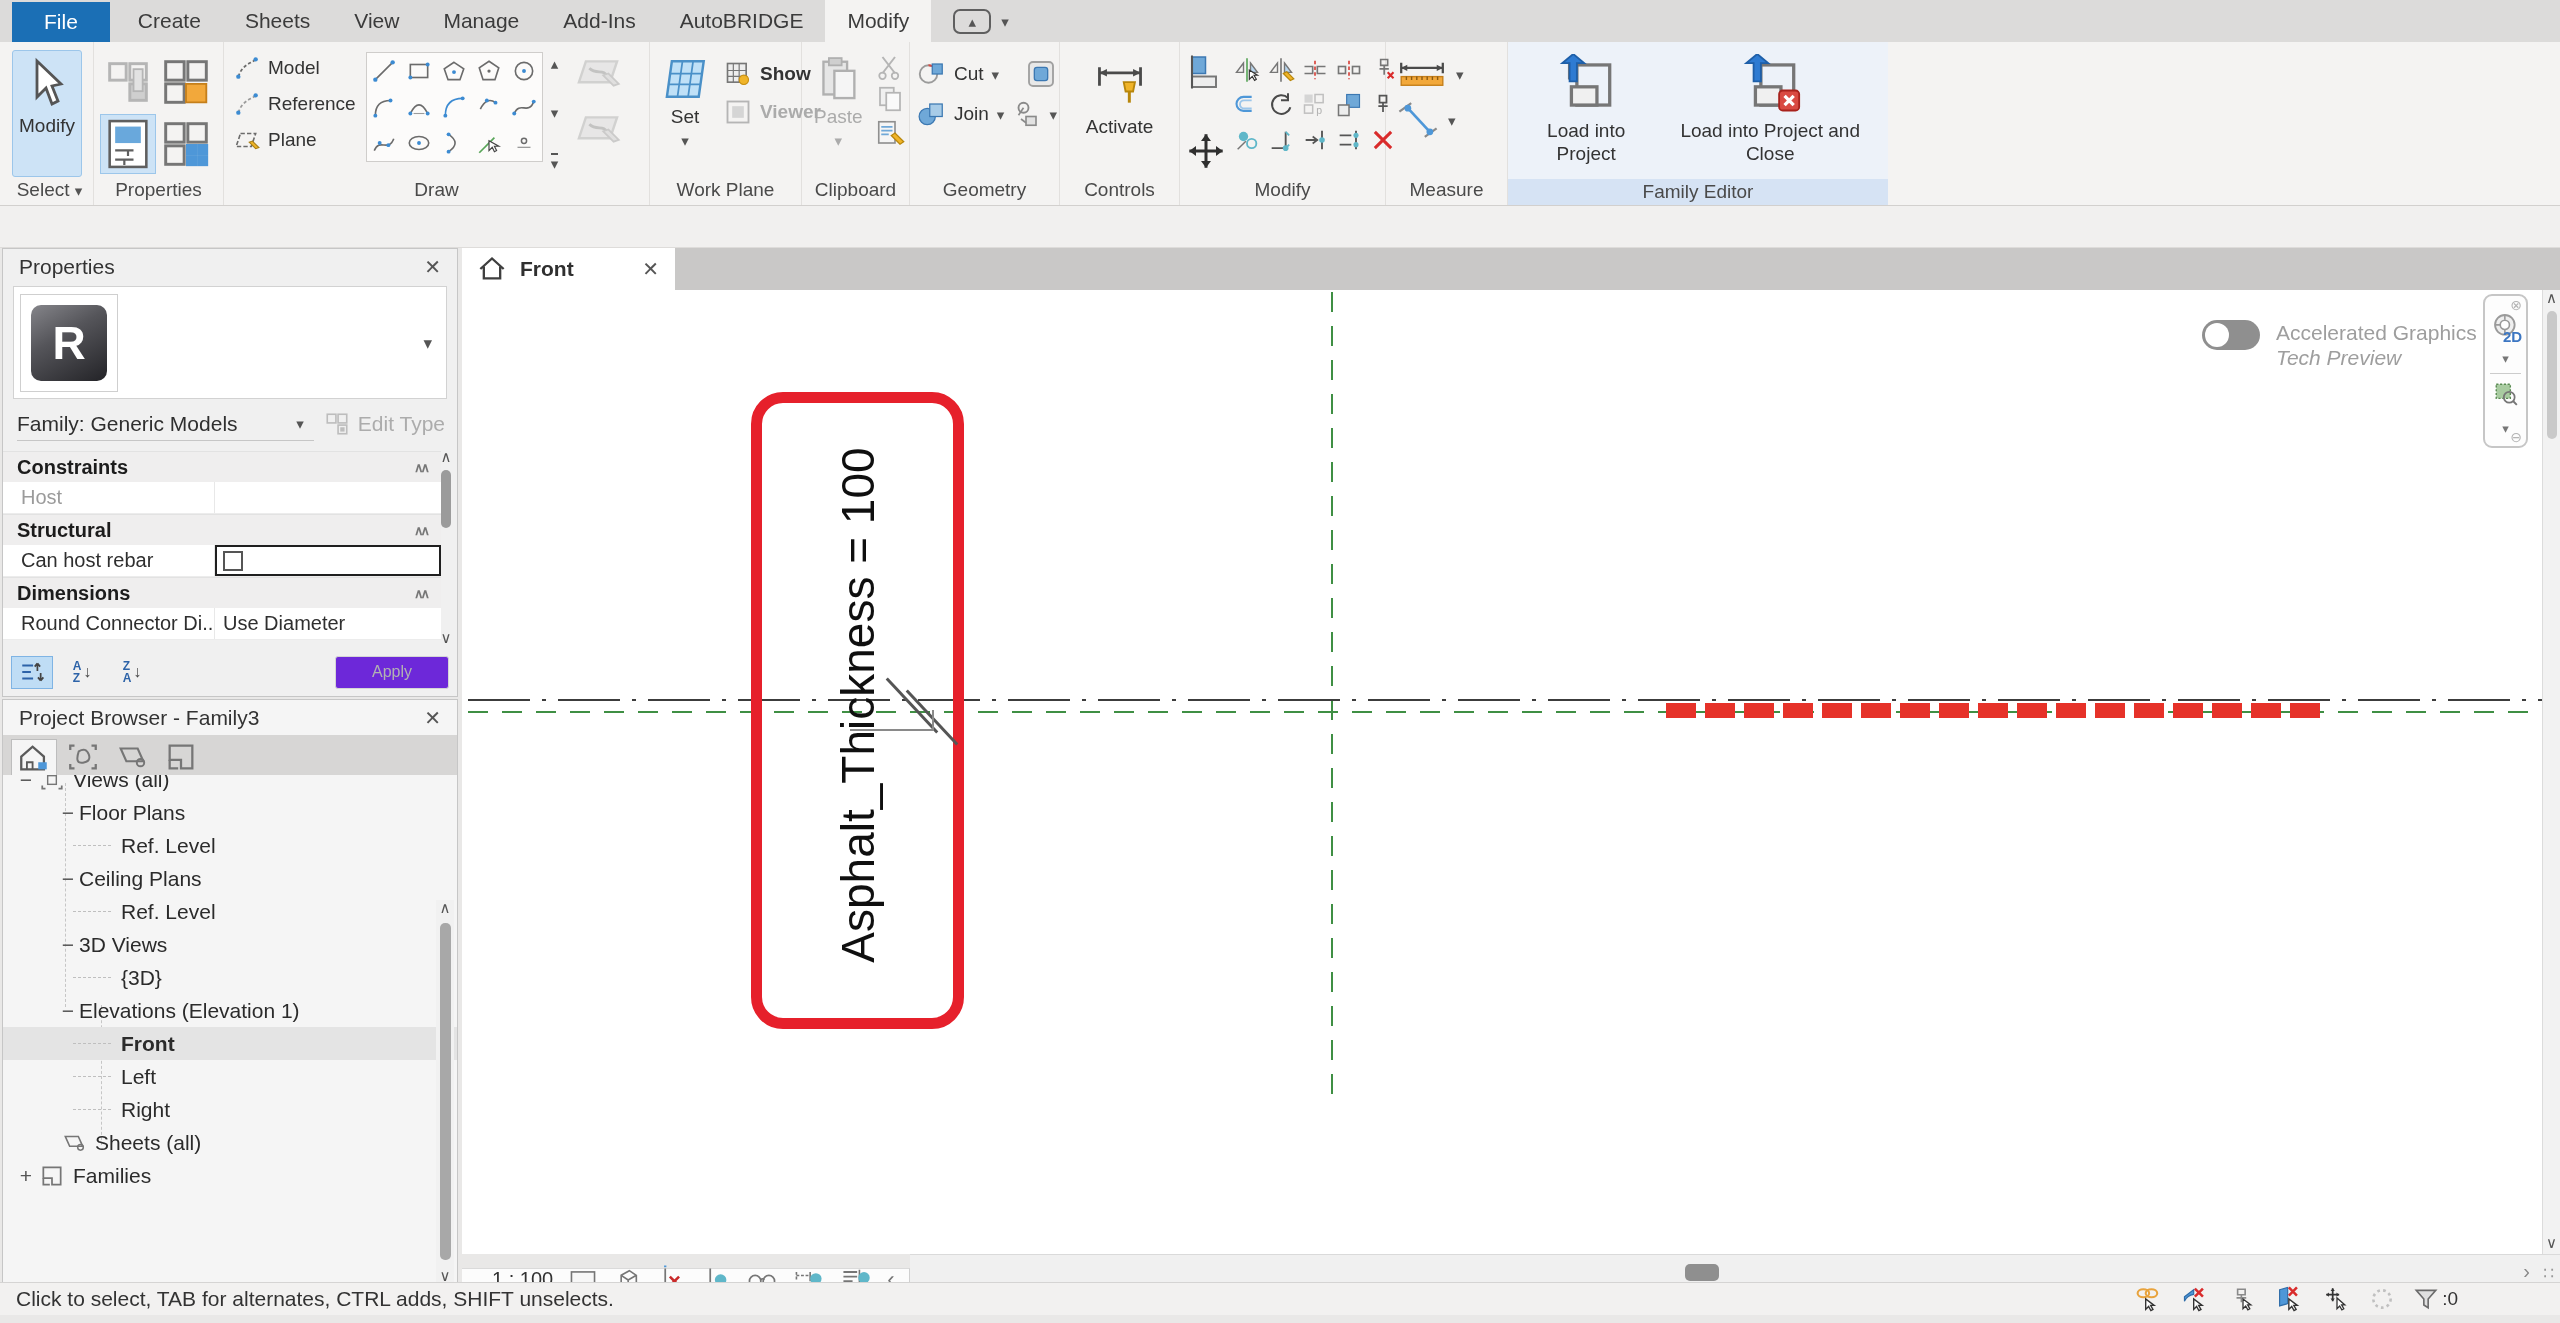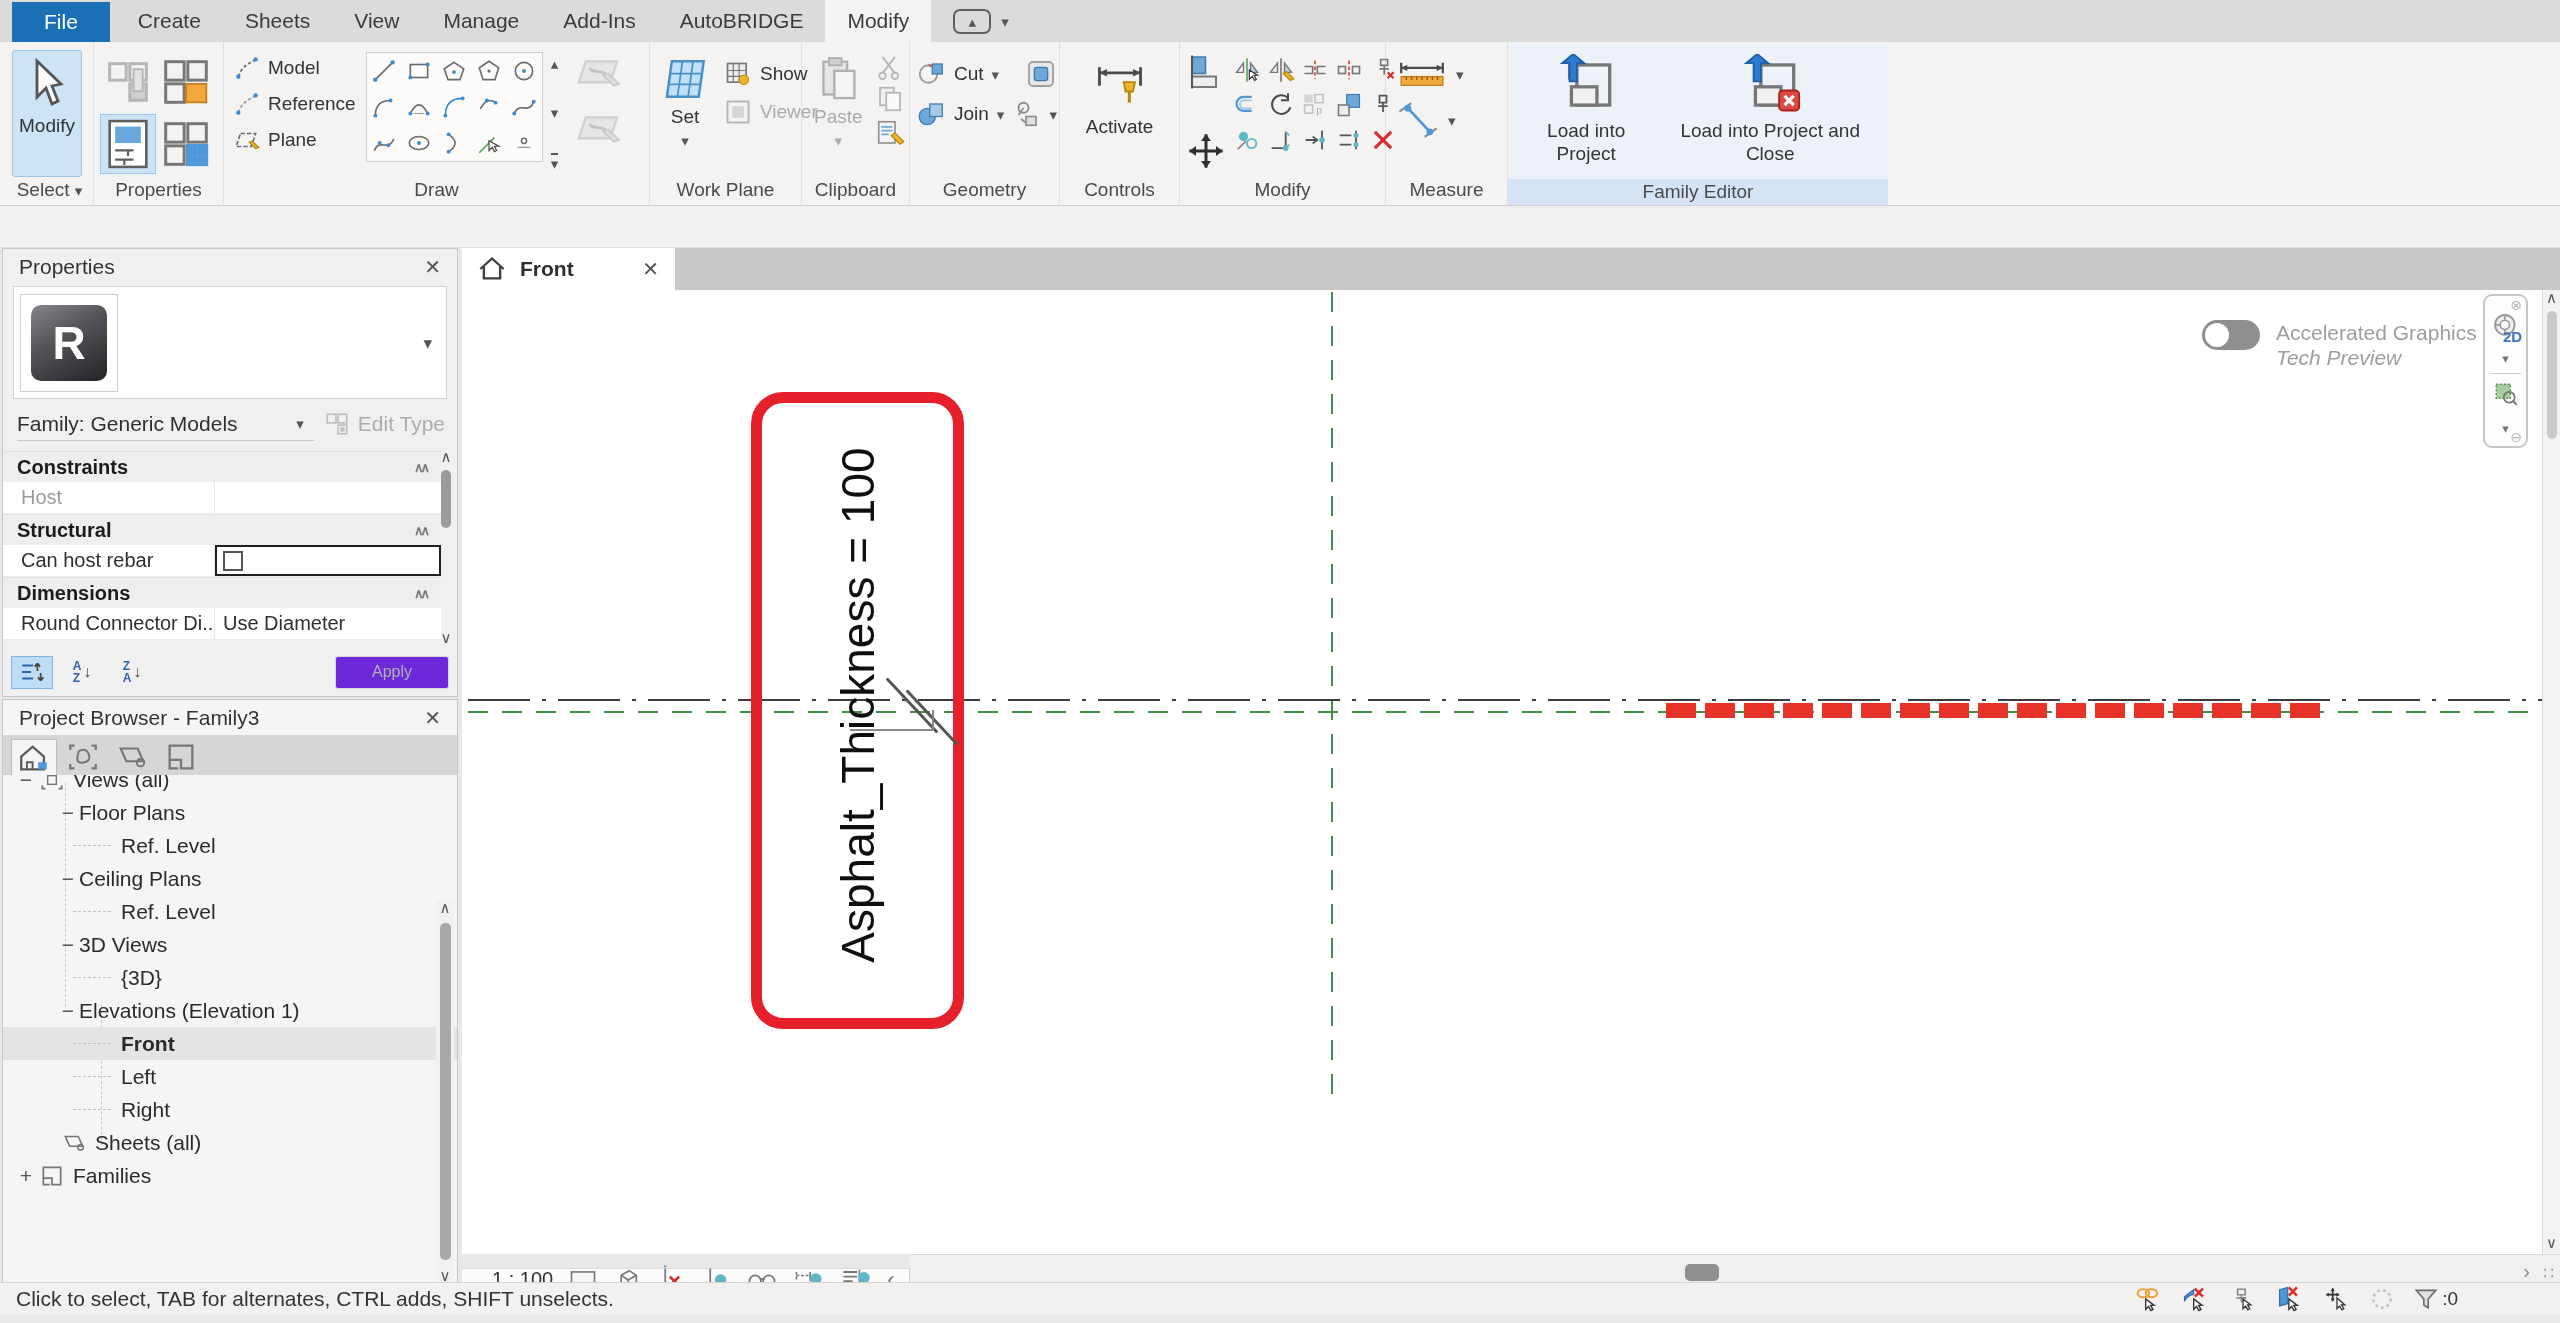--- a/index.html
+++ b/index.html
@@ -360,21 +360,21 @@
       <div class="bigbtn">
         <svg width="46" height="46" viewBox="0 0 26 26">
             <g transform="skewX(-8)">
               <rect x="6" y="3" width="18" height="20" fill="#BFE0F7" stroke="#4A90C8" stroke-width="1.4"></rect>
               <path d="M12 3 v20 M18 3 v20 M6 10 h18 M6 16 h18" stroke="#4A90C8" stroke-width="1"></path>
             </g>
           </svg>
         <span>Set</span>
         <i class="dd">▾</i>
       </div>
-      <div class="colstack" style="gap:6px;padding-top:8px;">
+      <div class="colstack" style="gap:6px;padding-top:8px;font-weight:bold;">
         <div class="rowbtn">
           <svg width="28" height="28" viewBox="0 0 24 24">
               <rect x="3" y="3" width="16" height="16" fill="#EDEDED" stroke="#767676" stroke-width="1.4"></rect>
               <path d="M8 3 v16 M13 3 v16 M3 9 h16 M3 14 h16" stroke="#767676" stroke-width="1"></path>
               <circle cx="17" cy="17" r="4" fill="#F0B429" stroke="#C78F12"></circle>
             </svg>
           <span>Show</span>
         </div>
         <div class="rowbtn dis">
           <svg width="28" height="28" viewBox="0 0 24 24">

